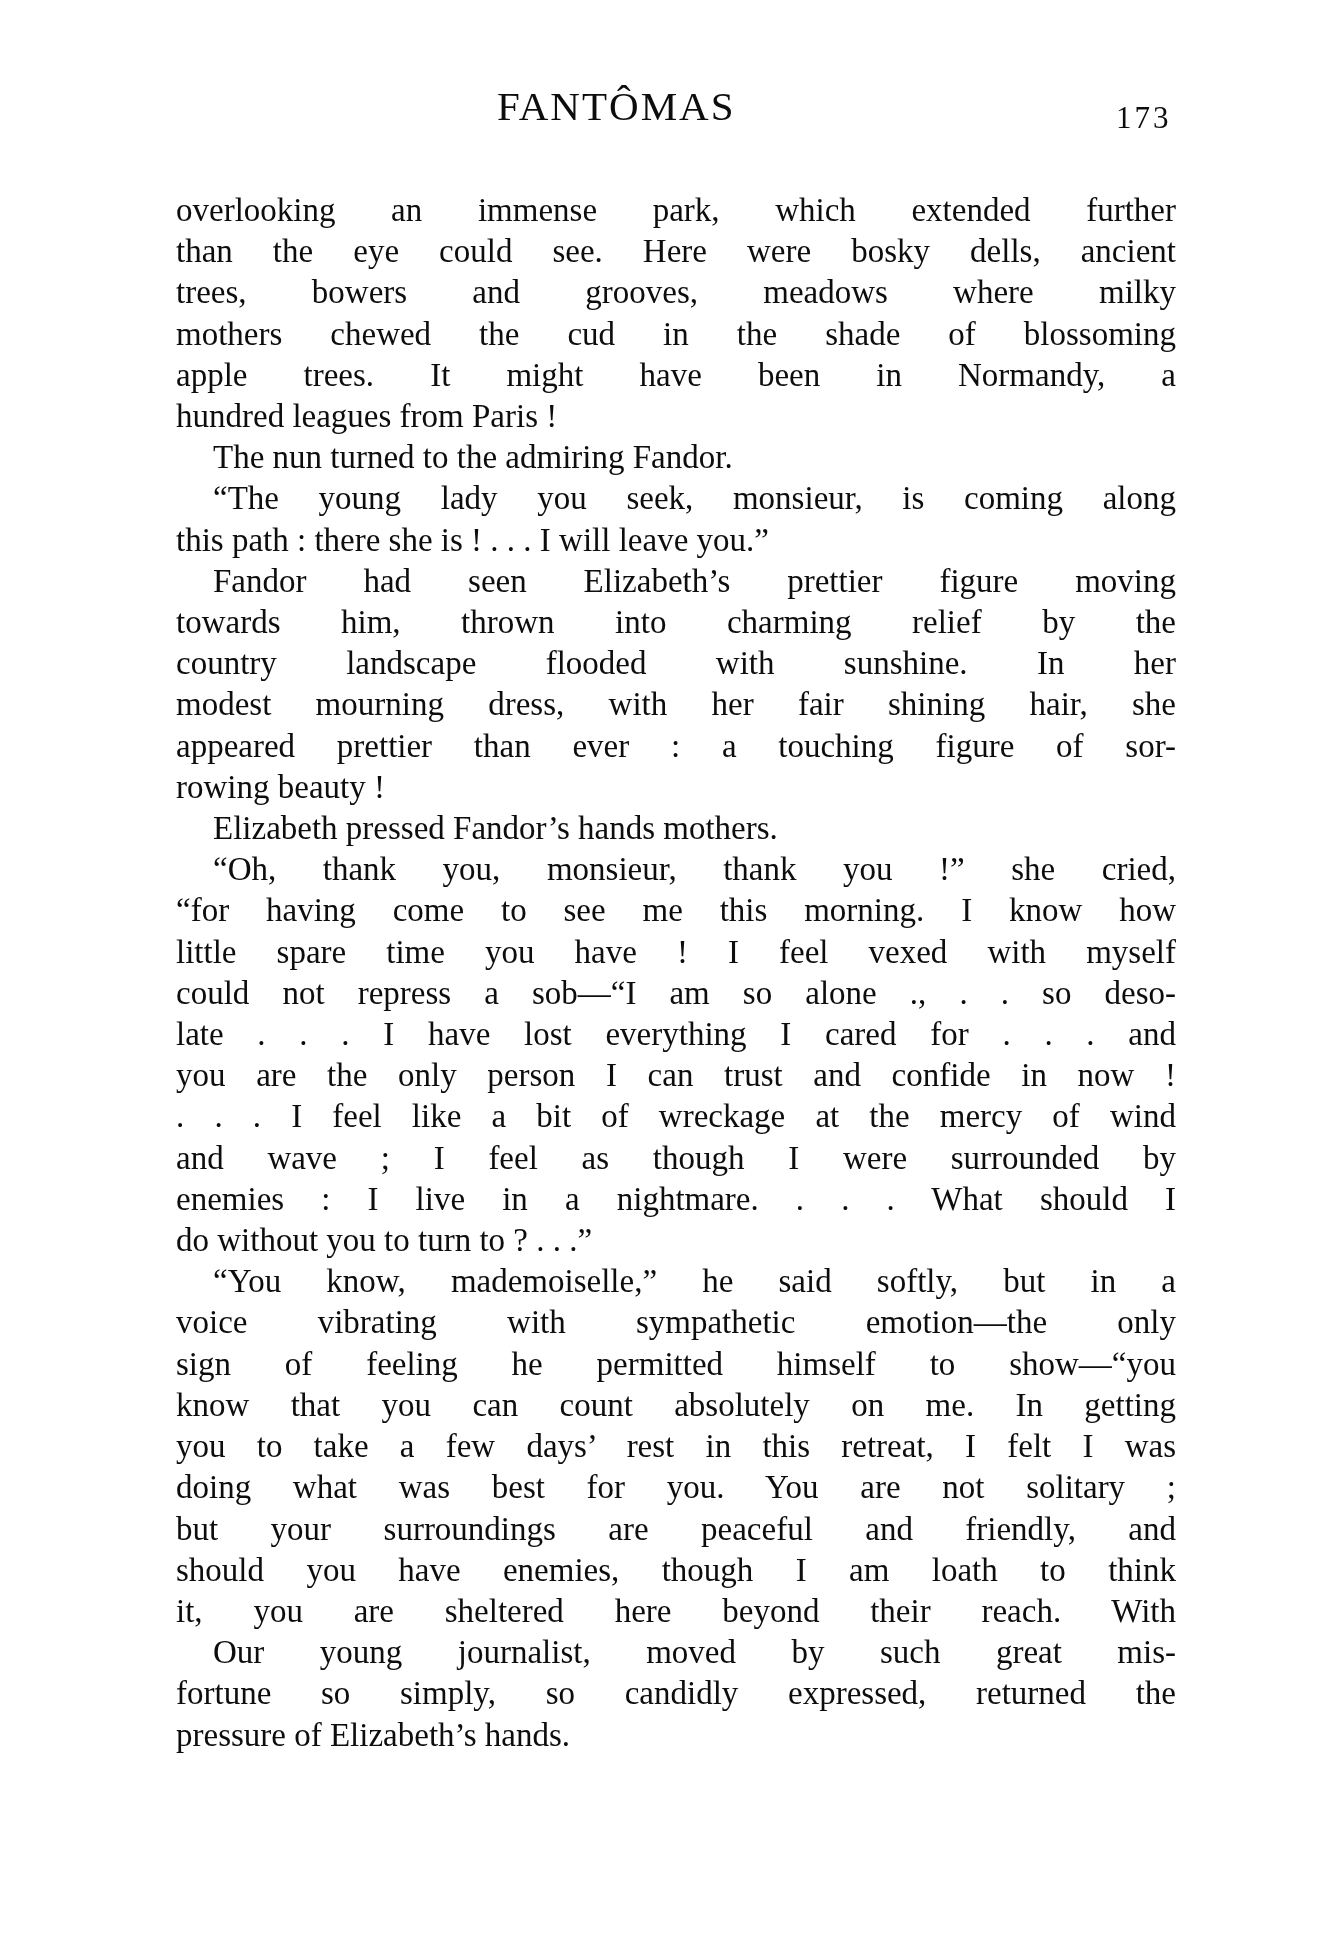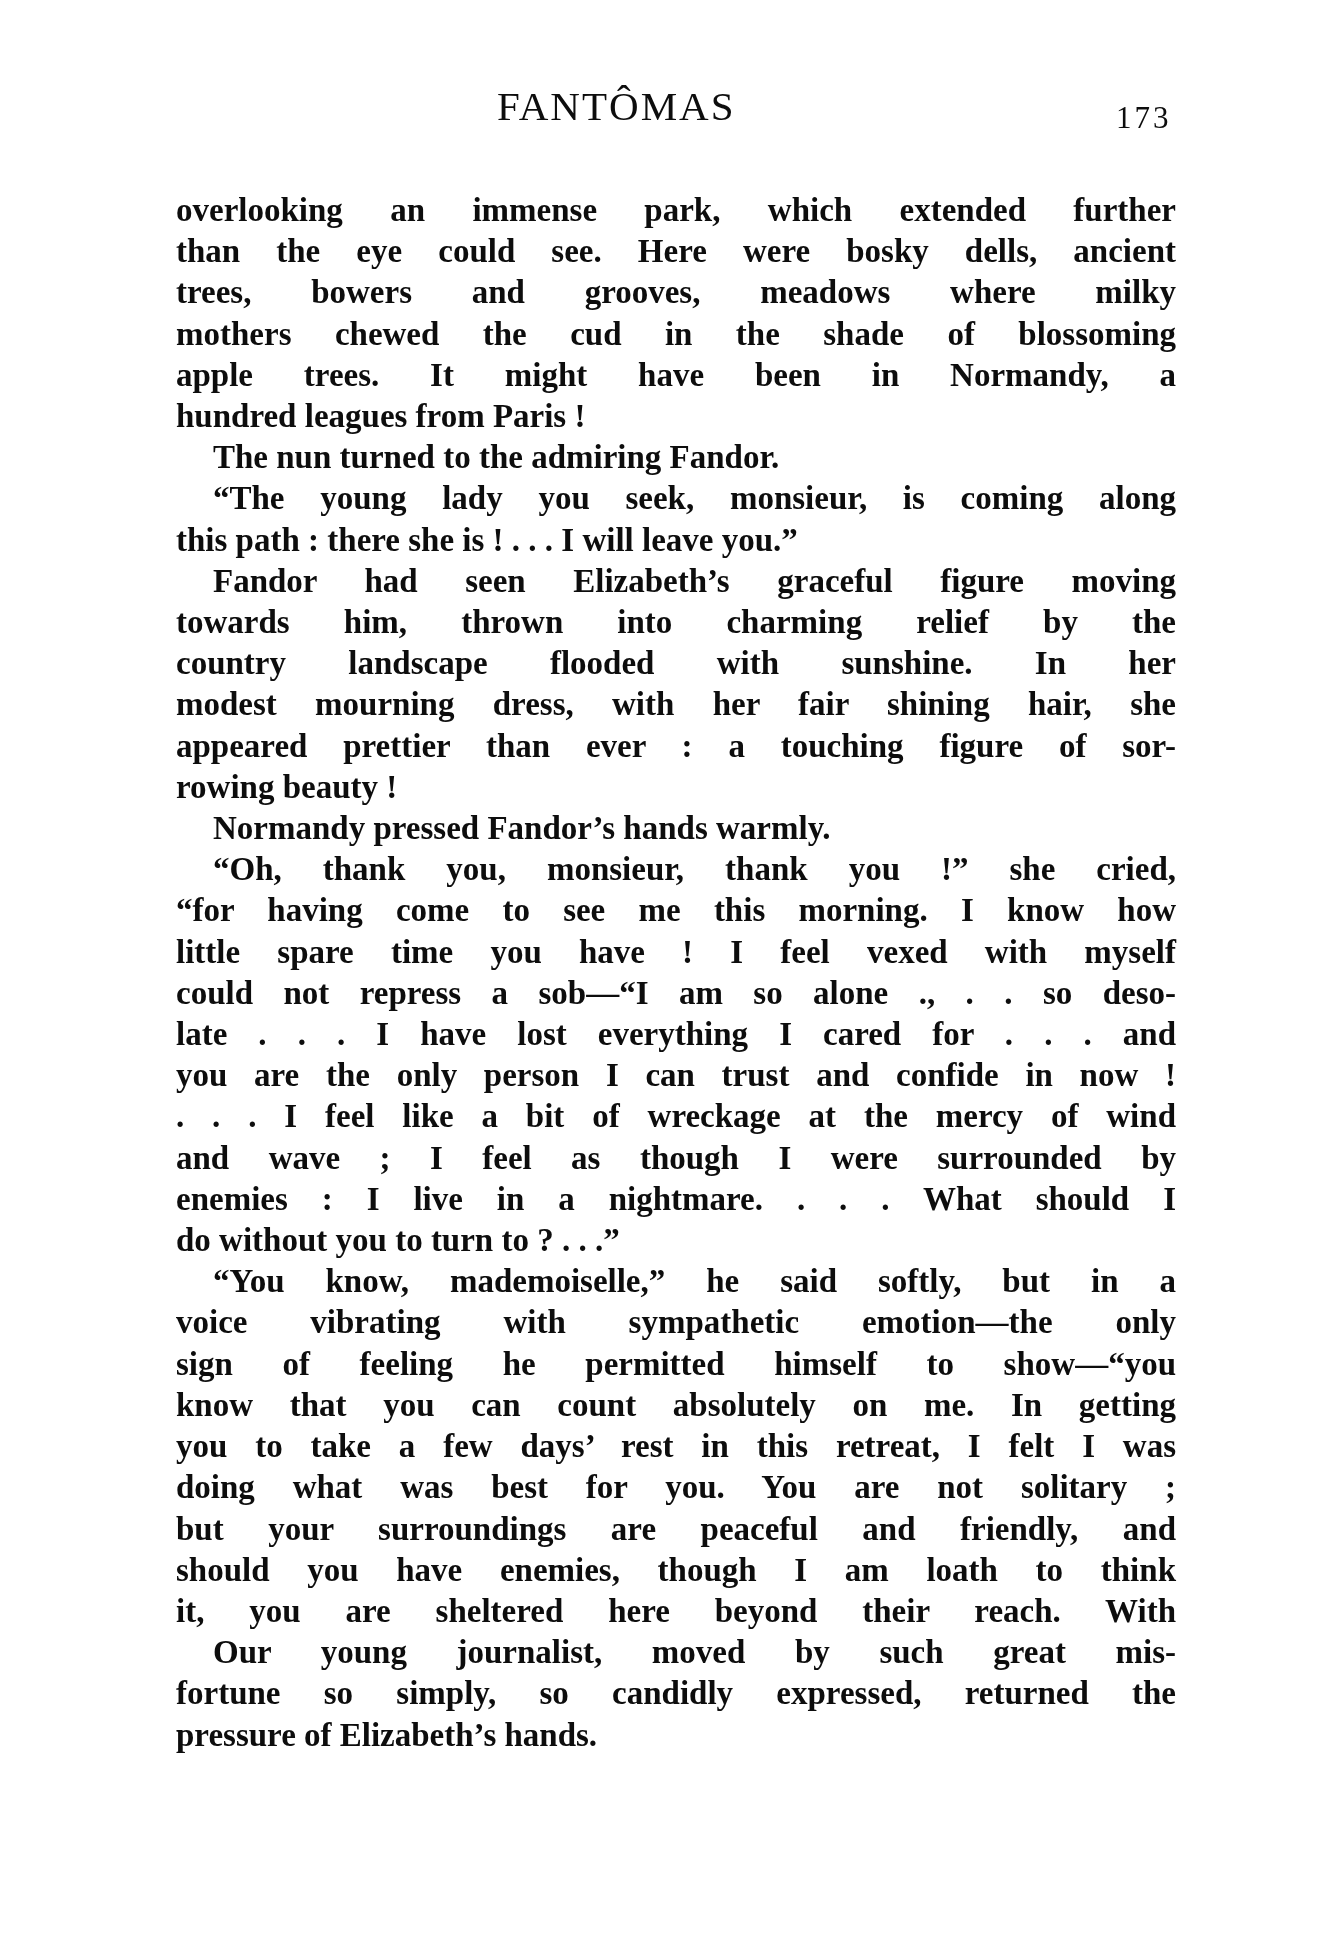--- a/index.html
+++ b/index.html
@@ -36,21 +36,20 @@
   .page-body {
     position: absolute;
     left: 176px;
     top: 190px;
     width: 1000px;
     font-size: 33px;
     line-height: 41.2px;
   }
   .paragraph {
     margin: 0;
-    font-weight: bold;
   }
   .line {
     text-align: justify;
     text-align-last: justify;
   }
   .line.last {
     text-align-last: left;
   }
   .line.indent {
     text-indent: 37px;
@@ -72,29 +71,29 @@
         <div class="line last">hundred leagues from Paris !</div>
       </div>
       <div class="paragraph">
         <div class="line indent last">The nun turned to the admiring Fandor.</div>
       </div>
       <div class="paragraph">
         <div class="line indent">“The young lady you seek, monsieur, is coming along</div>
         <div class="line last">this path : there she is ! . . . I will leave you.”</div>
       </div>
       <div class="paragraph">
-        <div class="line indent">Fandor had seen Elizabeth’s graceful figure moving</div>
+        <div class="line indent">Fandor had seen Elizabeth’s prettier figure moving</div>
         <div class="line">towards him, thrown into charming relief by the</div>
         <div class="line">country landscape flooded with sunshine.  In her</div>
         <div class="line">modest mourning dress, with her fair shining hair, she</div>
         <div class="line">appeared prettier than ever : a touching figure of sor-</div>
         <div class="line last">rowing beauty !</div>
       </div>
       <div class="paragraph">
-        <div class="line indent last">Normandy pressed Fandor’s hands warmly.</div>
+        <div class="line indent last">Elizabeth pressed Fandor’s hands mothers.</div>
       </div>
       <div class="paragraph">
         <div class="line indent">“Oh, thank you, monsieur, thank you !” she cried,</div>
         <div class="line">“for having come to see me this morning.  I know how</div>
         <div class="line">little spare time you have !  I feel vexed with myself</div>
         <div class="line">could not repress a sob—“I am so alone ., . . so deso-</div>
         <div class="line">late . . . I have lost everything I cared for . . . and</div>
         <div class="line">you are the only person I can trust and confide in now !</div>
         <div class="line">. . . I feel like a bit of wreckage at the mercy of wind</div>
         <div class="line">and wave ; I feel as though I were surrounded by</div>

